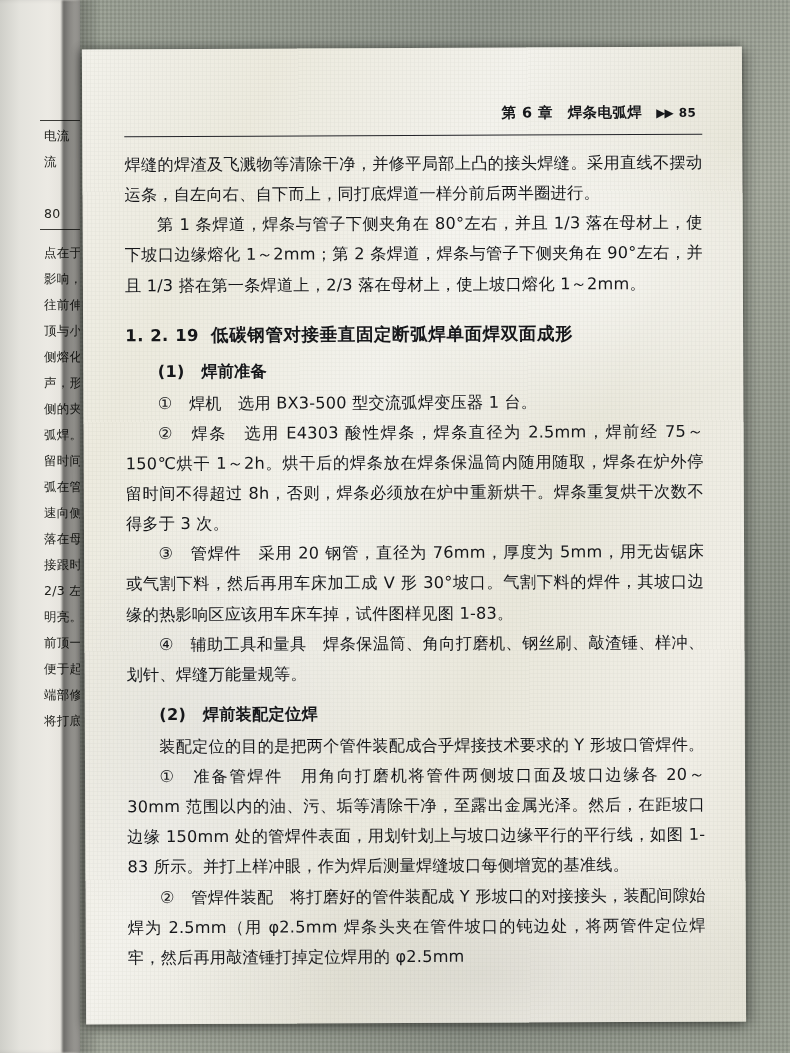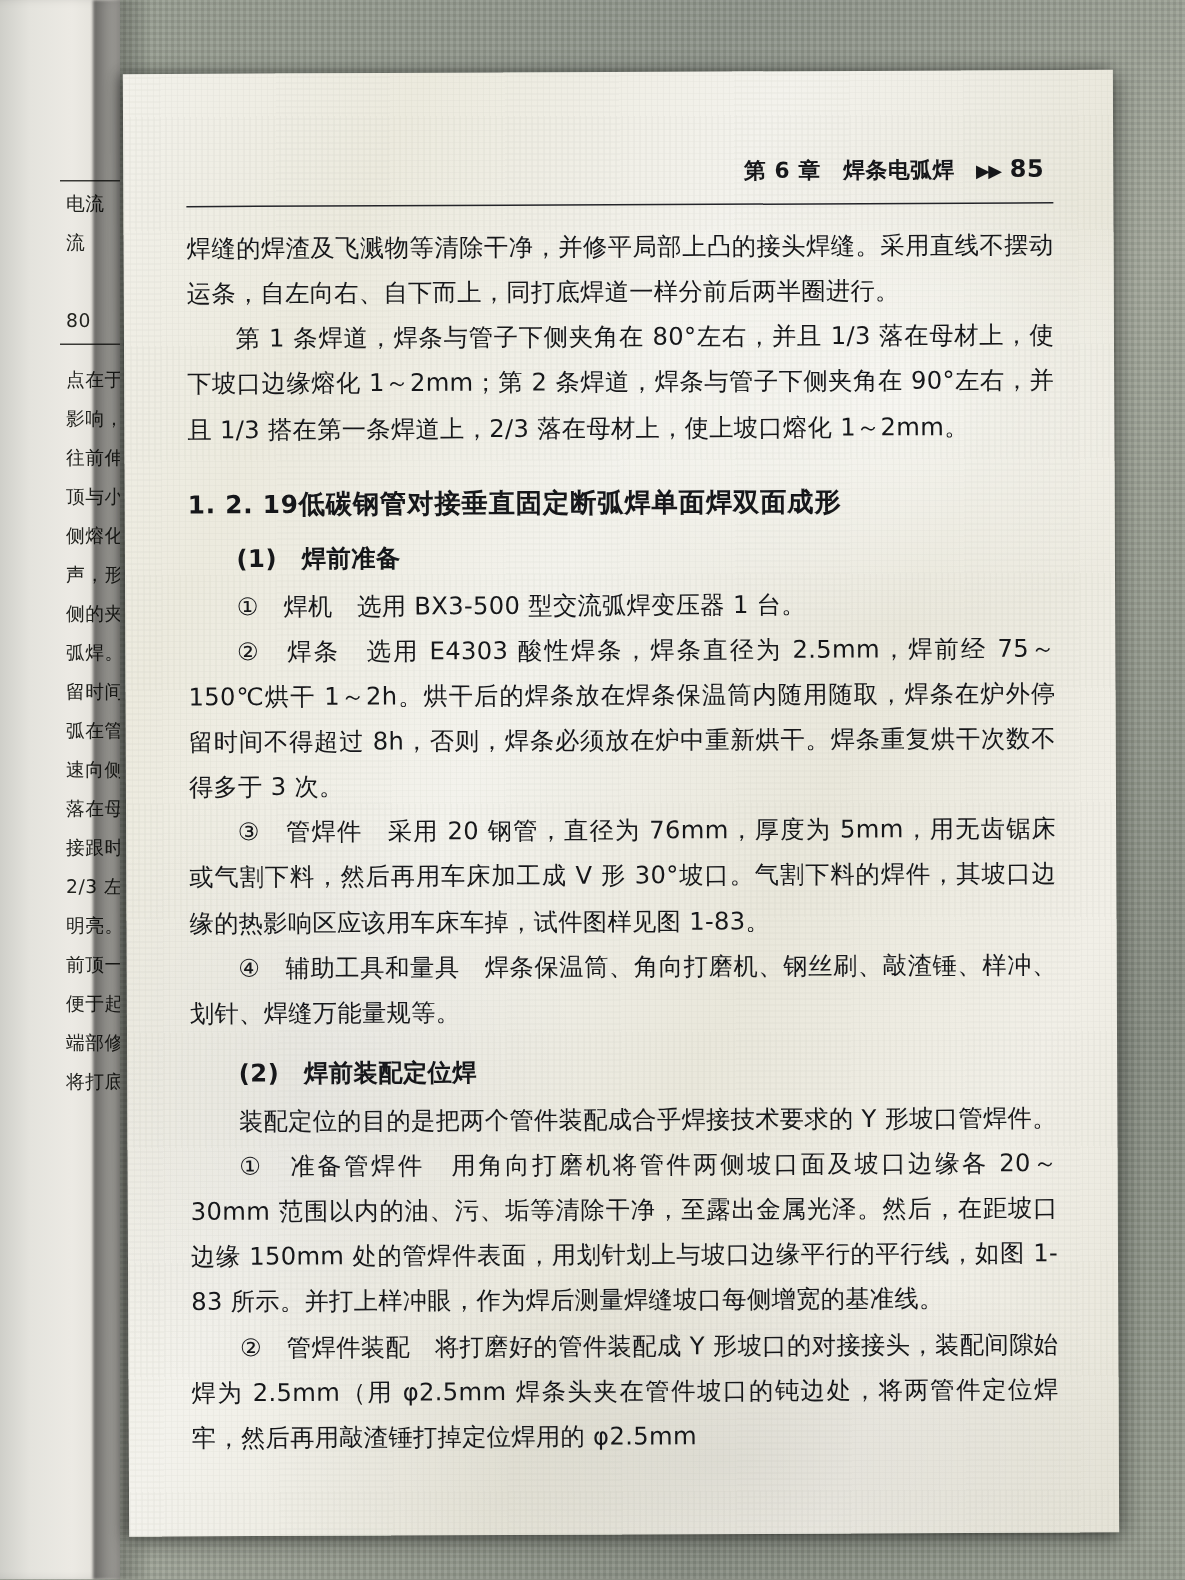--- a/index.html
+++ b/index.html
@@ -114,21 +114,21 @@
   }
   .header-line .chapter {
     margin-right: 14px;
   }
   .header-line .arrows {
     font-size: 12px;
     margin-right: 6px;
     letter-spacing: -1px;
   }
   .header-line .pageno {
-    font-size: 16px;
+    font-size: 12px;
     font-weight: bold;
   }
   .rule {
     border-top: 1.4px solid #24252a;
     margin: 0 0 13px 0;
   }
   p.body {
     margin: 0;
     font-size: 16.2px;
     line-height: 1.86;
@@ -141,20 +141,21 @@
     text-indent: 2em;
   }
   .section-head {
     display: flex;
     align-items: baseline;
     margin: 22px 0 14px 0;
   }
   .section-head .num {
     font-size: 16.5px;
     font-weight: bold;
+    margin-right: 12px;
     letter-spacing: 0.5px;
   }
   .section-head .title {
     font-size: 17.5px;
     font-weight: bold;
     letter-spacing: 0.6px;
   }
   .sub-head {
     font-size: 16.2px;
     font-weight: bold;

